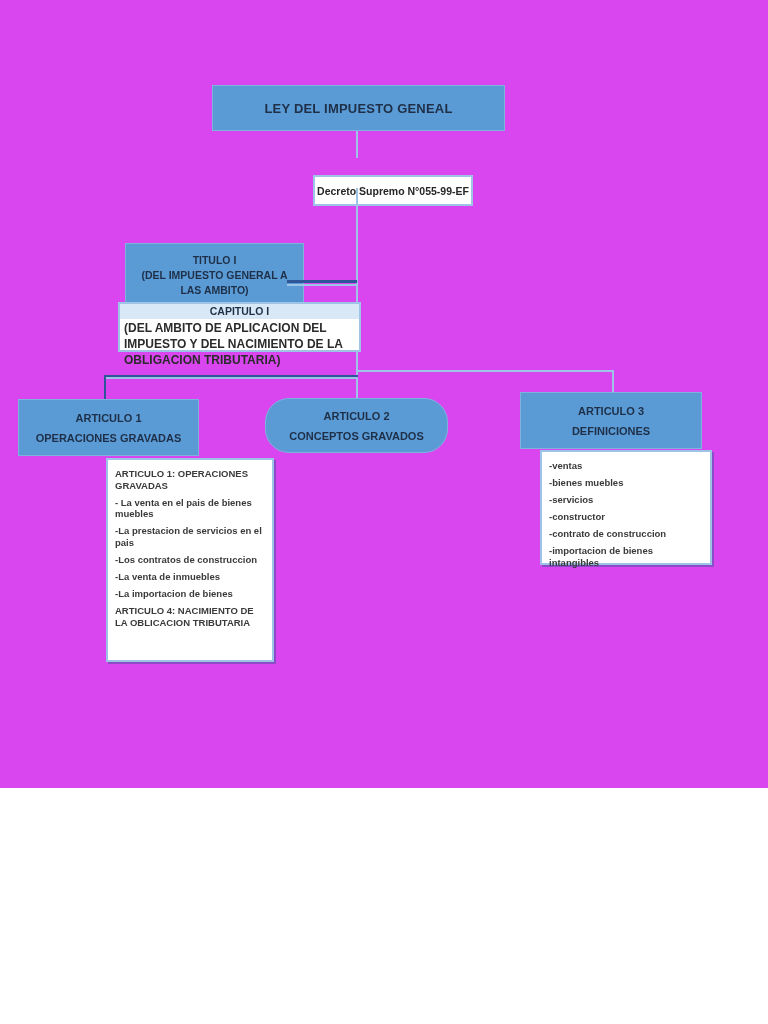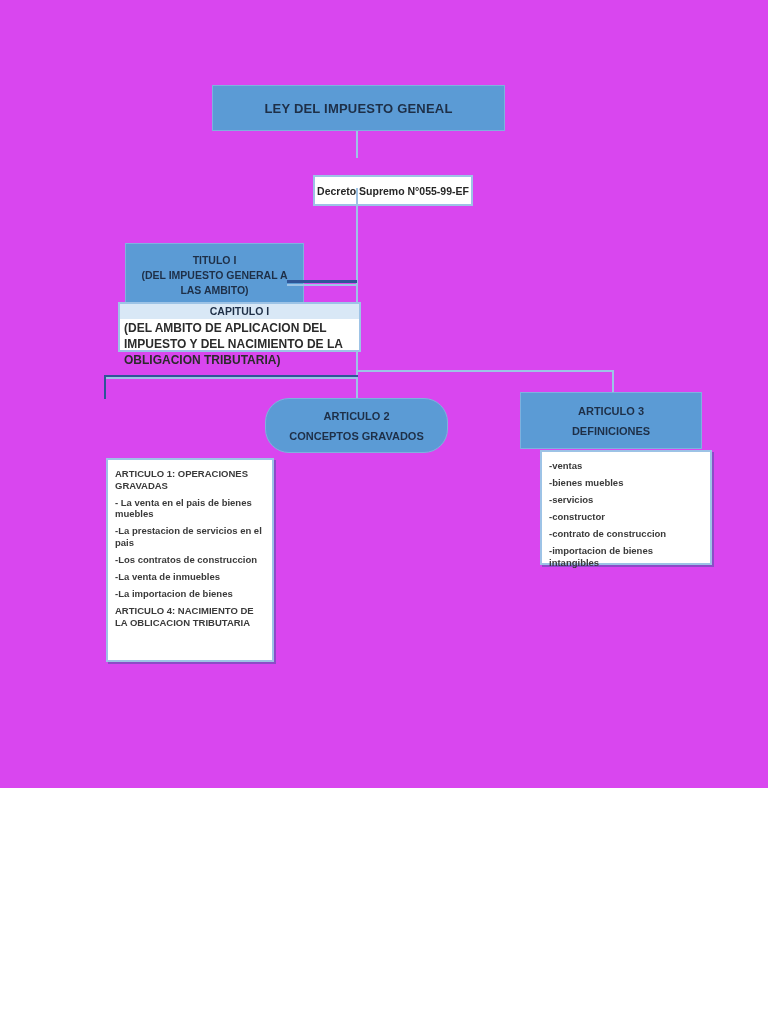--- a/index.html
+++ b/index.html
@@ -123,20 +123,24 @@
   </div>
 
   <div class="abs line" style="left:357px; top:370px; width:256px; height:2px;"></div>
   <div class="abs line-dark" style="left:104px; top:375px; width:254px; height:2px;"></div>
   <div class="abs line" style="left:104px; top:377px; width:254px; height:2px;"></div>
 
   <div class="abs line-dark" style="left:104px; top:375px; width:2px; height:24px;"></div>
   <div class="abs line" style="left:356px; top:377px; width:2px; height:22px;"></div>
   <div class="abs line" style="left:612px; top:370px; width:2px; height:22px;"></div>
 
+  <div class="abs blue-node article-header" style="left:18px; top:399px; width:181px; height:57px;">
+    <span class="t1">ARTICULO 1</span>
+    <span>OPERACIONES GRAVADAS</span>
+  </div>
 
   <div class="abs blue-node article-header" style="left:265px; top:398px; width:183px; height:55px;border-radius:24px;">
     <span class="t1">ARTICULO 2</span>
     <span>CONCEPTOS GRAVADOS</span>
   </div>
 
   <div class="abs blue-node article-header" style="left:520px; top:392px; width:182px; height:57px;">
     <span class="t1">ARTICULO 3</span>
     <span>DEFINICIONES</span>
   </div>

